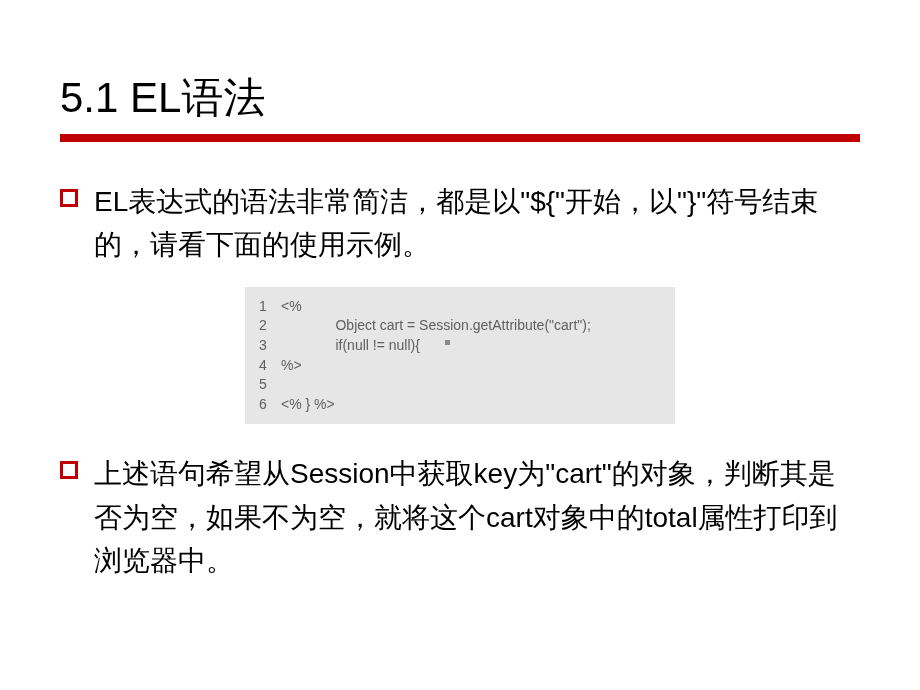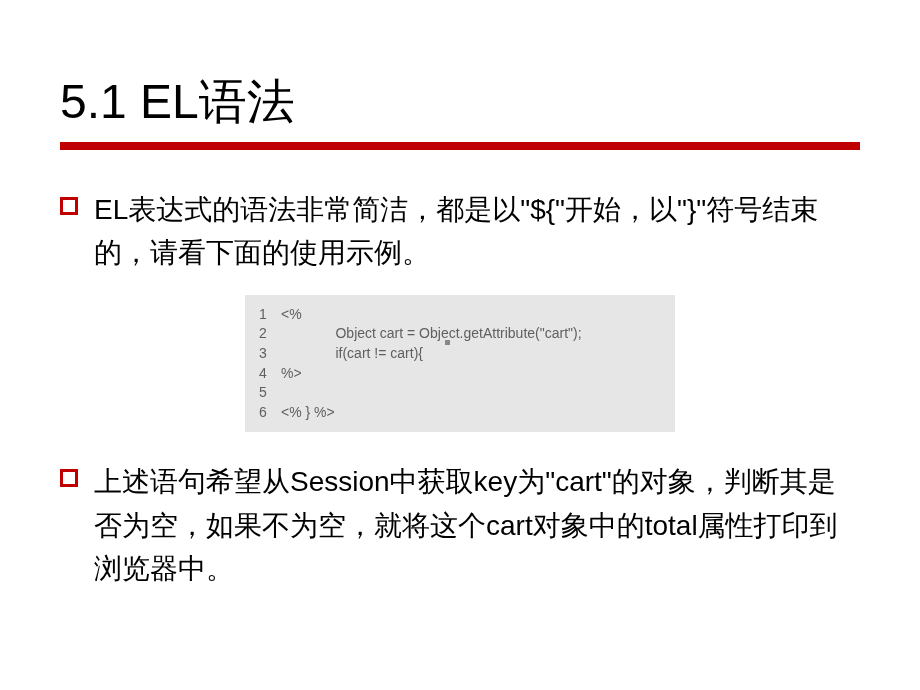--- a/index.html
+++ b/index.html
@@ -12,21 +12,21 @@
       height: 690px;
       background: #ffffff;
       font-family: "Microsoft YaHei", "SimSun", Arial, sans-serif;
       position: relative;
       overflow: hidden;
     }
     .slide {
       padding: 70px 60px 40px 60px;
     }
     .title {
-      font-size: 48px;
+      font-size: 42px;
       font-weight: normal;
       color: #000;
       margin-bottom: 8px;
       font-family: Verdana, "Microsoft YaHei", sans-serif;
     }
     .red-line {
       height: 8px;
       background: #c00000;
       margin-bottom: 38px;
     }
@@ -90,25 +90,25 @@
     <div class="bullet-text">EL表达式的语法非常简洁，都是以"${"开始，以"}"符号结束的，请看下面的使用示例。</div>
   </div>
 
   <div class="code-block">
     <div class="code-line">
       <span class="line-num">1</span>
       <span class="code-content">&lt;%</span>
     </div>
     <div class="code-line">
       <span class="line-num">2</span>
-      <span class="code-content">              Object cart = Object.getAttribute("cart");</span>
+      <span class="code-content">              Object cart = Session.getAttribute("cart");</span>
     </div>
     <div class="code-line">
       <span class="line-num">3</span>
-      <span class="code-content">              if(cart != cart){</span>
+      <span class="code-content">              if(null != null){</span>
     </div>
     <div class="code-line">
       <span class="line-num">4</span>
       <span class="code-content">%&gt;</span>
     </div>
     <div class="code-line">
       <span class="line-num">5</span>
     </div>
     <div class="code-line">
       <span class="line-num">6</span>

